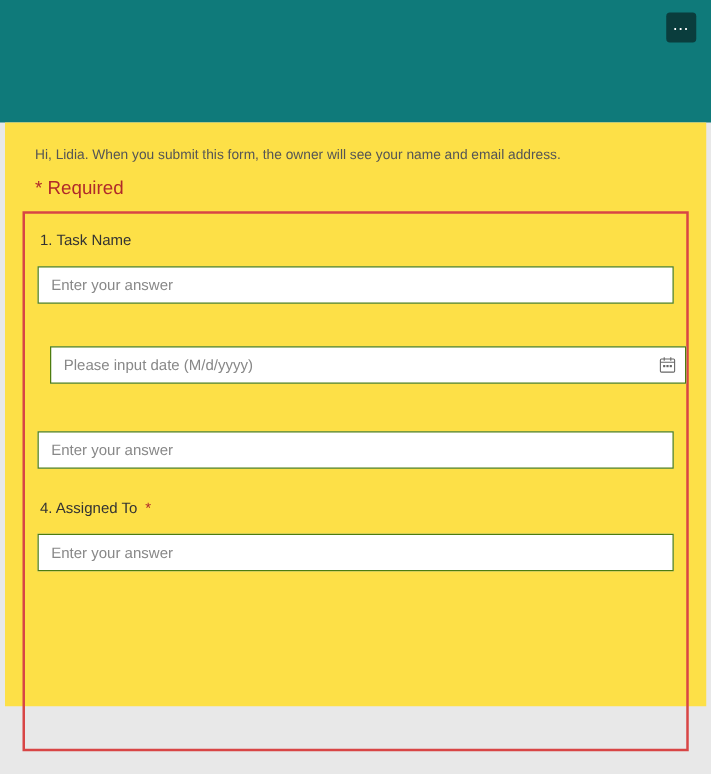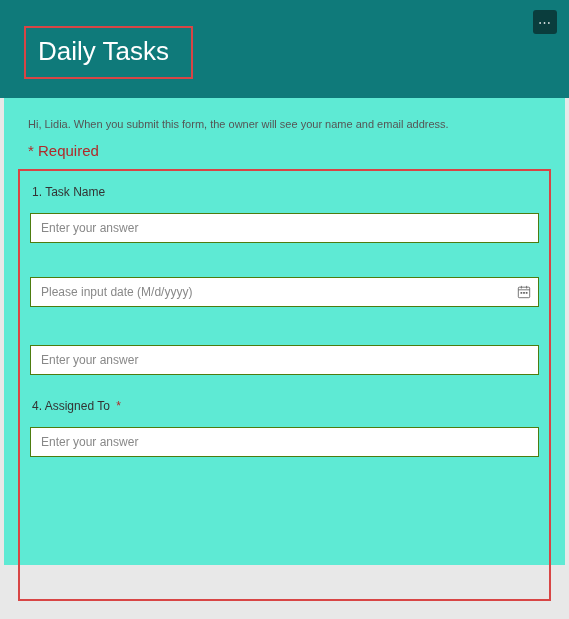--- a/index.html
+++ b/index.html
@@ -38,21 +38,21 @@
     left: 24px;
     border: 2px solid #d84545;
     padding: 8px 22px 10px 12px;
   }
   .title-box h1 {
     color: #fff;
     font-size: 26px;
     font-weight: 400;
   }
   .form-area {
-    background: #5eead4;
+    background: #fde047;
     width: 561px;
     margin: 0 4px;
     padding: 16px 14px 0 14px;
     height: 467px;
     position: relative;
   }
   .greeting {
     font-size: 11px;
     color: #555;
     margin-bottom: 12px;
@@ -89,20 +89,21 @@
     background: #fff;
     font-size: 12px;
     padding: 0 10px;
     color: #333;
     outline: none;
   }
   .text-input::placeholder { color: #888; }
   .date-wrap {
     position: relative;
     width: 100%;
+    margin-left: 10px;
   }
   .date-icon {
     position: absolute;
     right: 8px;
     top: 50%;
     transform: translateY(-50%);
     width: 14px;
     height: 14px;
     pointer-events: none;
   }
@@ -121,23 +122,20 @@
   .q2 { margin-top: 34px; }
   .q3 { margin-top: 38px; }
   .q4 { }
 </style>
 </head>
 <body>
 
 <div class="header">
   <div class="more-btn">
     <span>⋯</span>
-  </div>
-  <div class="title-box">
-    <h1>Daily Tasks</h1>
   </div>
 </div>
 
 <div class="form-area">
   <div class="greeting">Hi, Lidia. When you submit this form, the owner will see your name and email address.</div>
   <div class="required-note">* Required</div>
 
   <div class="questions-box">
 
     <div class="question">

